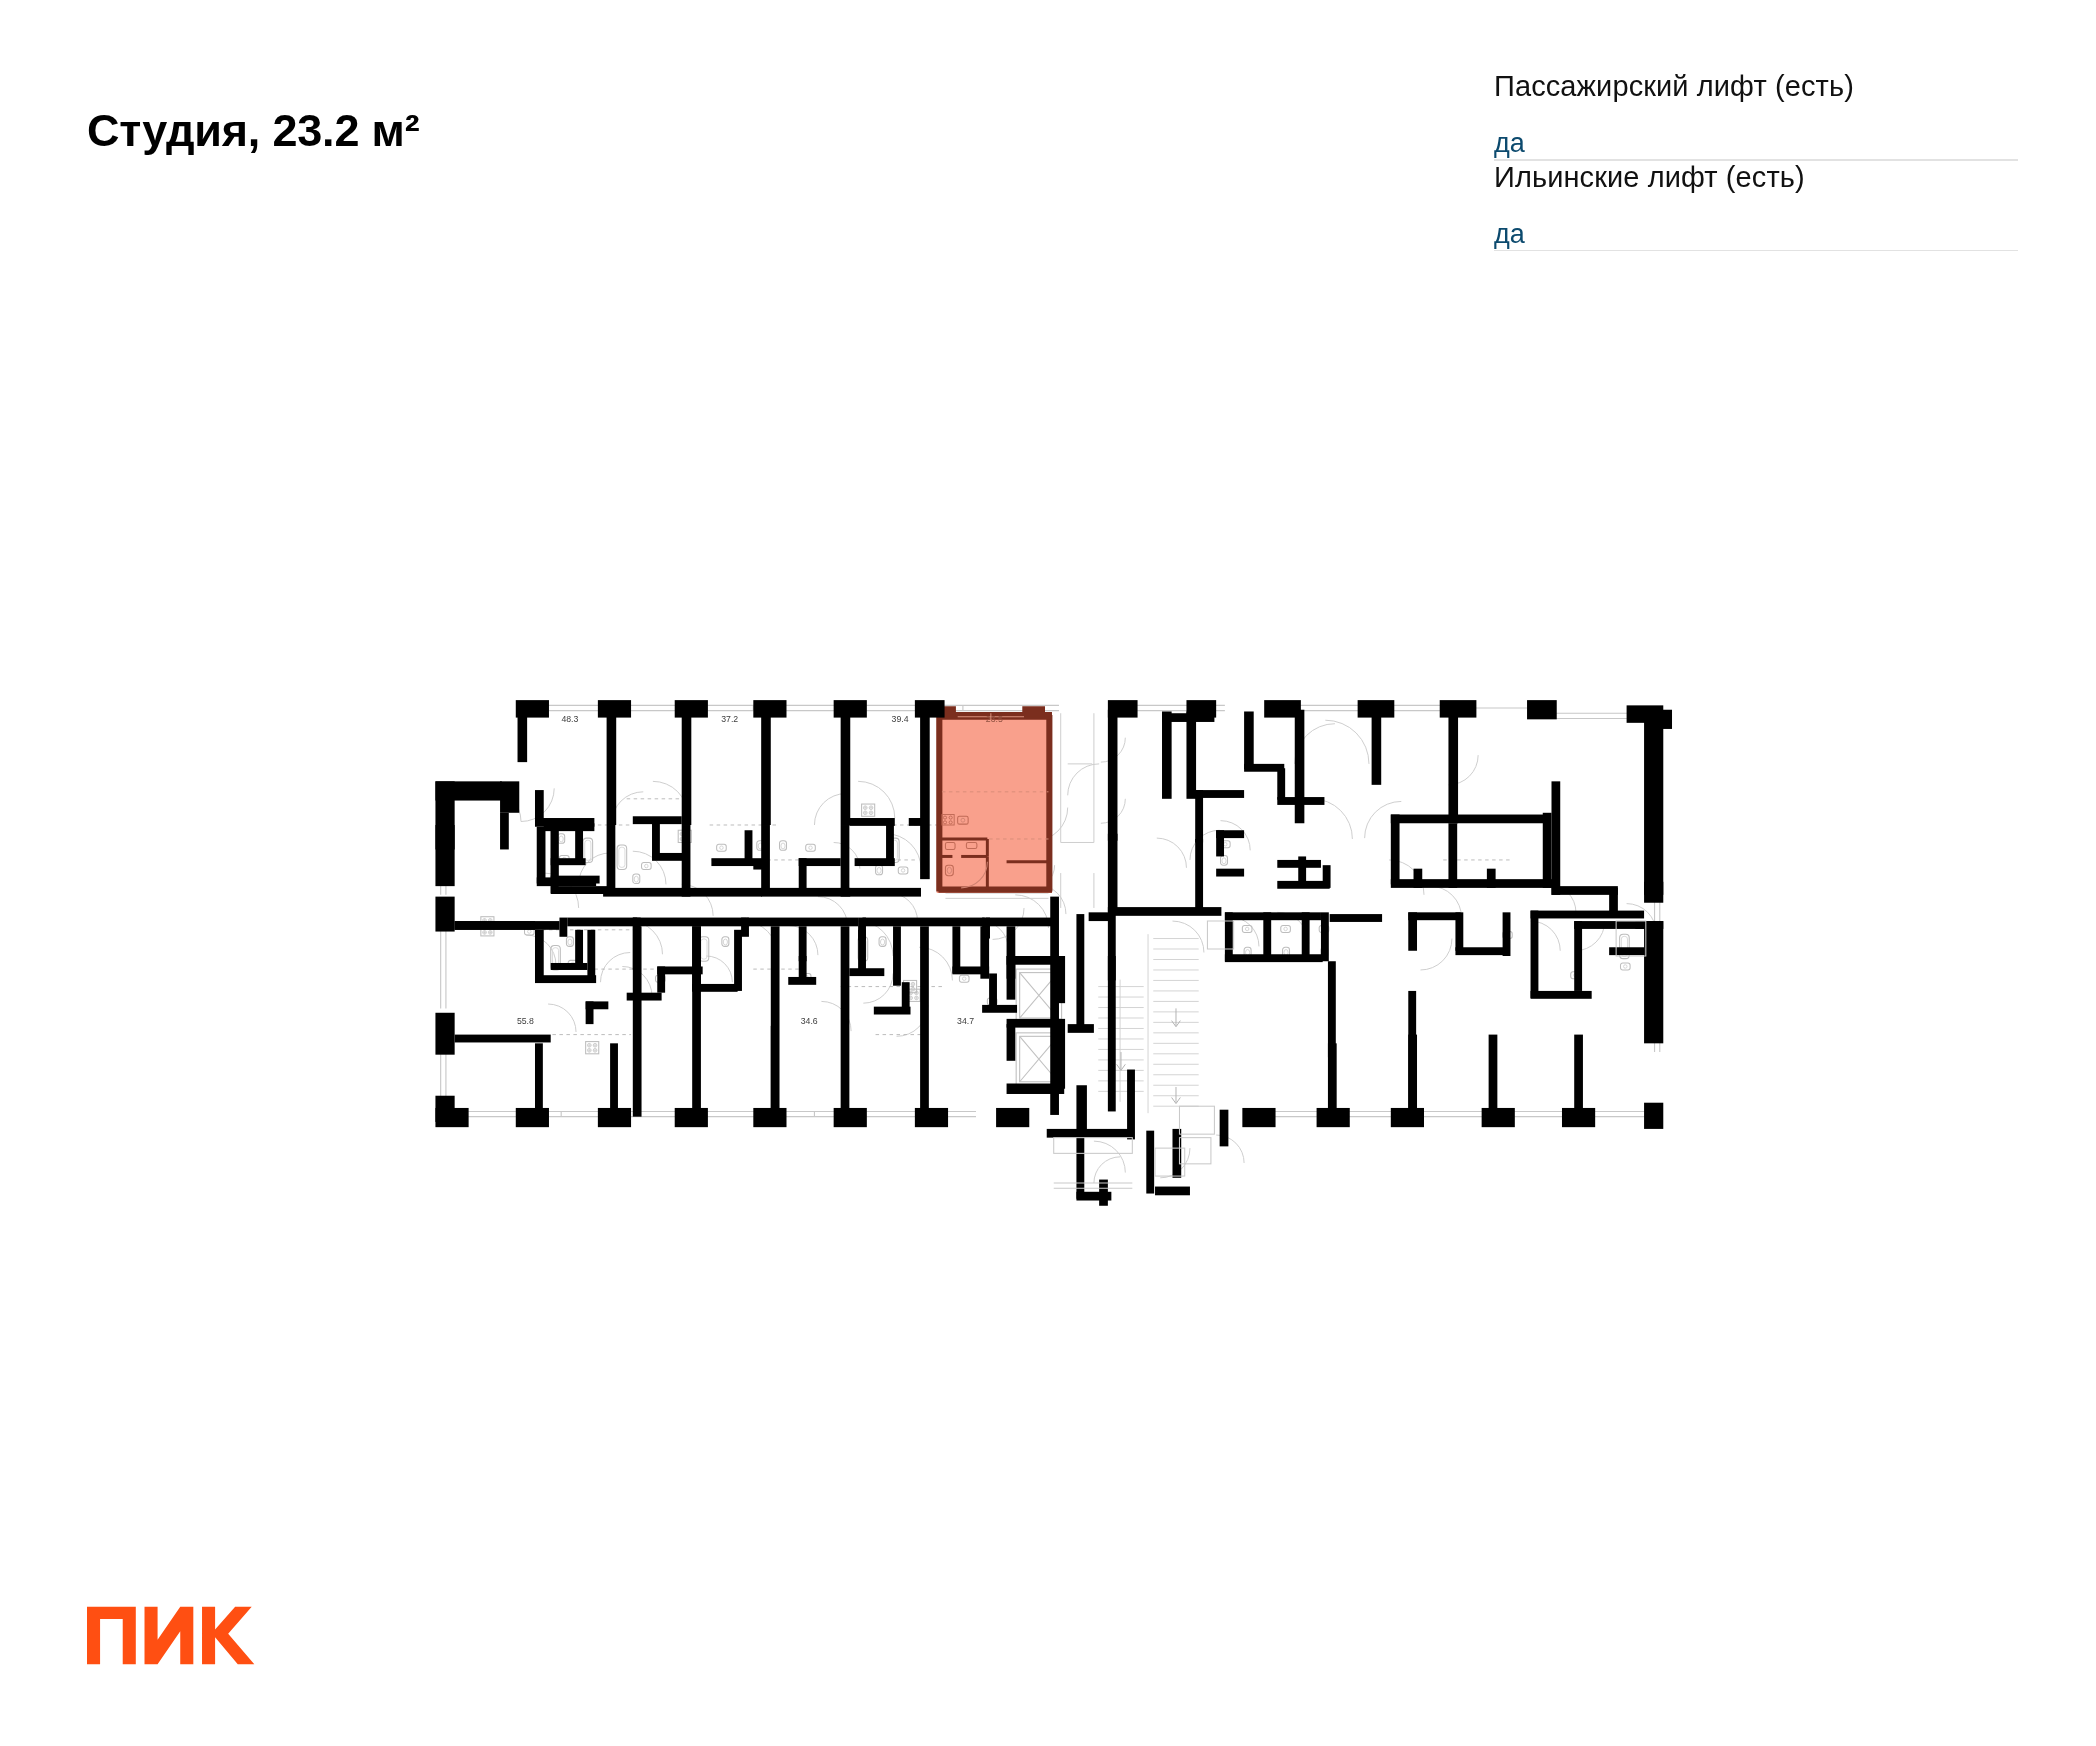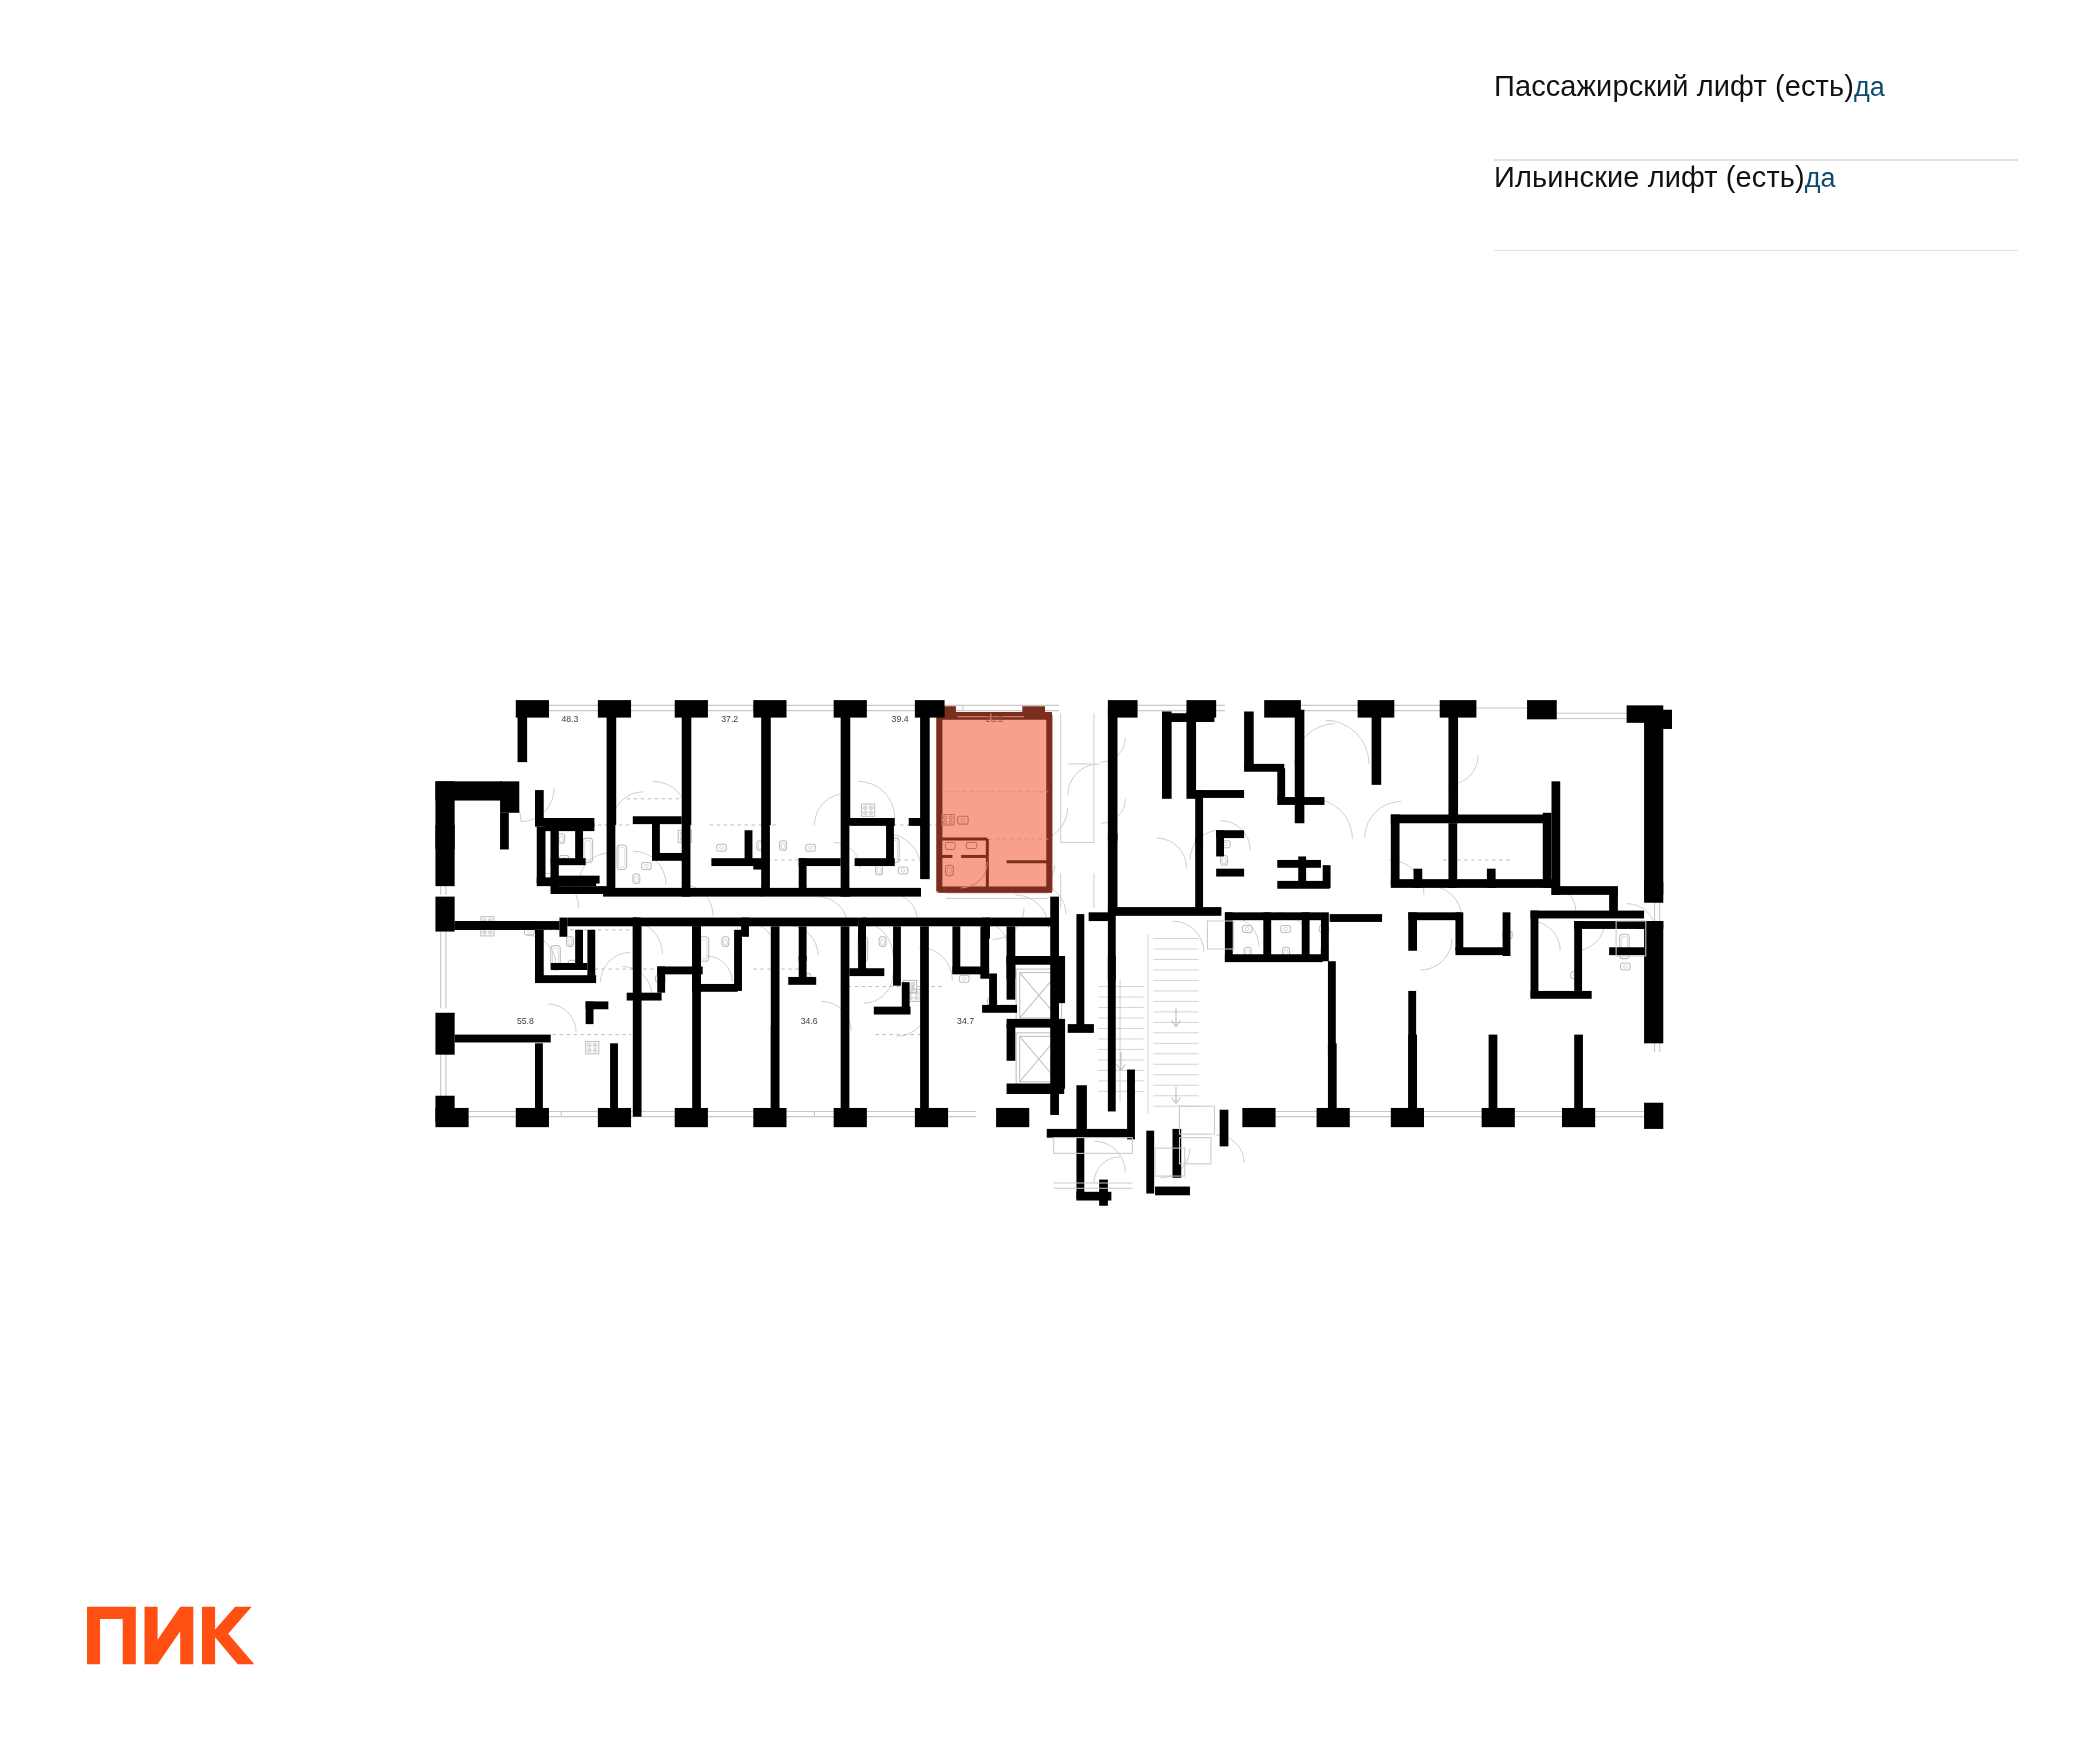--- a/index.html
+++ b/index.html
@@ -50,23 +50,24 @@
   
   #info-panel {
     position: absolute;
     left: 1494px;
     top: 70px;
     width: 524px;
   }
   .info-row {
     display: flex;
     align-items: baseline;
-    justify-content: flex-start;
+    justify-content: space-between;
     height: 89px;
     box-sizing: border-box;
+    flex-direction: column;
   }
   .info-row .info-label {
     font-size: 29px;
     color: #111111;
     font-weight: 400;
     letter-spacing: 0.1px;
     white-space: nowrap;
   }
   .info-row .info-value {
     font-size: 27px;
@@ -97,20 +98,21 @@
     left: 87px;
     top: 1605px;
     width: 183px;
     height: 61px;
   }
 </style>
 </head>
 <body>
 
 <div id="header-left">
+  <div id="plan-title">Студия, 23.2 м²</div>
 </div>
 
 <div id="info-panel">
   <div class="info-row">
     <span class="info-label">Пассажирский лифт (есть)</span>
     <span class="info-value">да</span>
   </div>
   <div class="info-divider"></div>
   <div class="info-row">
     <span class="info-label">Ильинские лифт (есть)</span>

